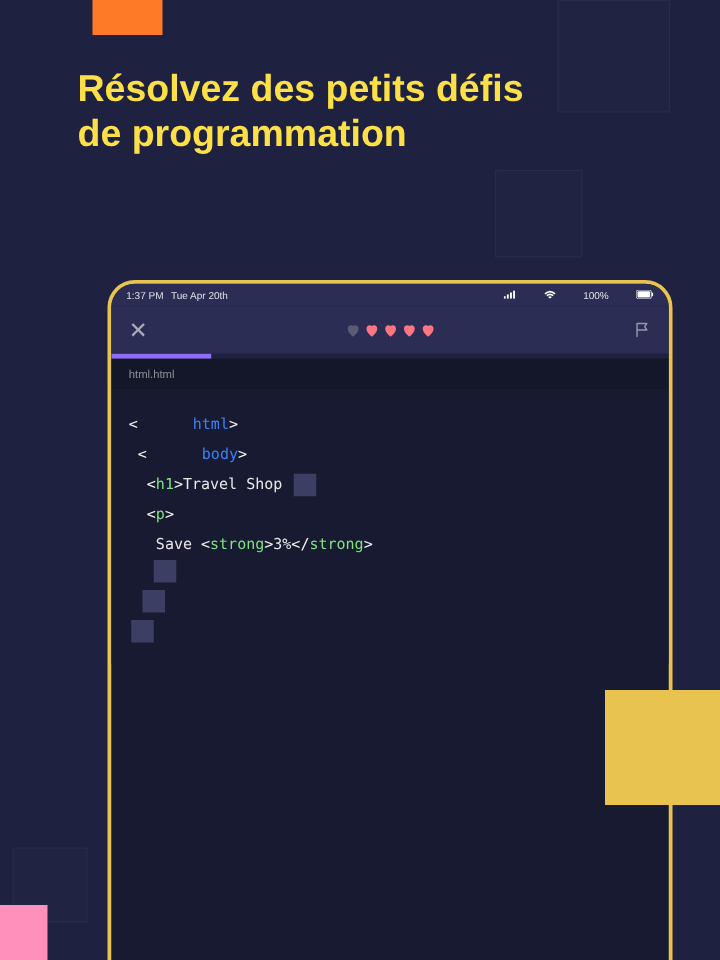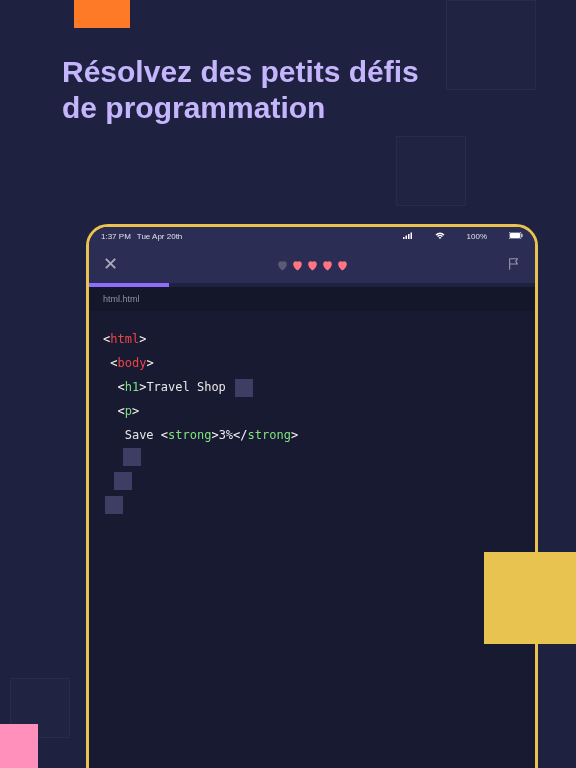--- a/index.html
+++ b/index.html
@@ -26,21 +26,21 @@
       left: 74px;
       width: 56px;
       height: 28px;
       background: #ff7a26;
     }
     .headline {
       position: absolute;
       top: 54px;
       left: 62px;
       right: 40px;
-      color: #c4b5fd;
+      color: #fde047;
       font-size: 30px;
       font-weight: 700;
       line-height: 1.2;
     }
     .tablet {
       position: absolute;
       top: 224px;
       left: 86px;
       width: 452px;
       height: 688px;
@@ -129,21 +129,21 @@
       font-size: 12px;
       line-height: 2;
       color: #d4d4d4;
       background: #181a32;
     }
     .code-line {
       white-space: pre;
     }
     .angle { color: #f8f8f2; }
     .doctype { color: #83b8fd; }
-    .tag { color: #ef4444; }
+    .tag { color: #3b82f6; margin-left: 44px; }
     .attr-tag { color: #7fe27d; }
     .text-content { color: #e8e8e8; }
     .slot {
       display: inline-block;
       width: 18px;
       height: 18px;
       background: #3c3e63;
       vertical-align: middle;
       margin: 0 2px;
     }

